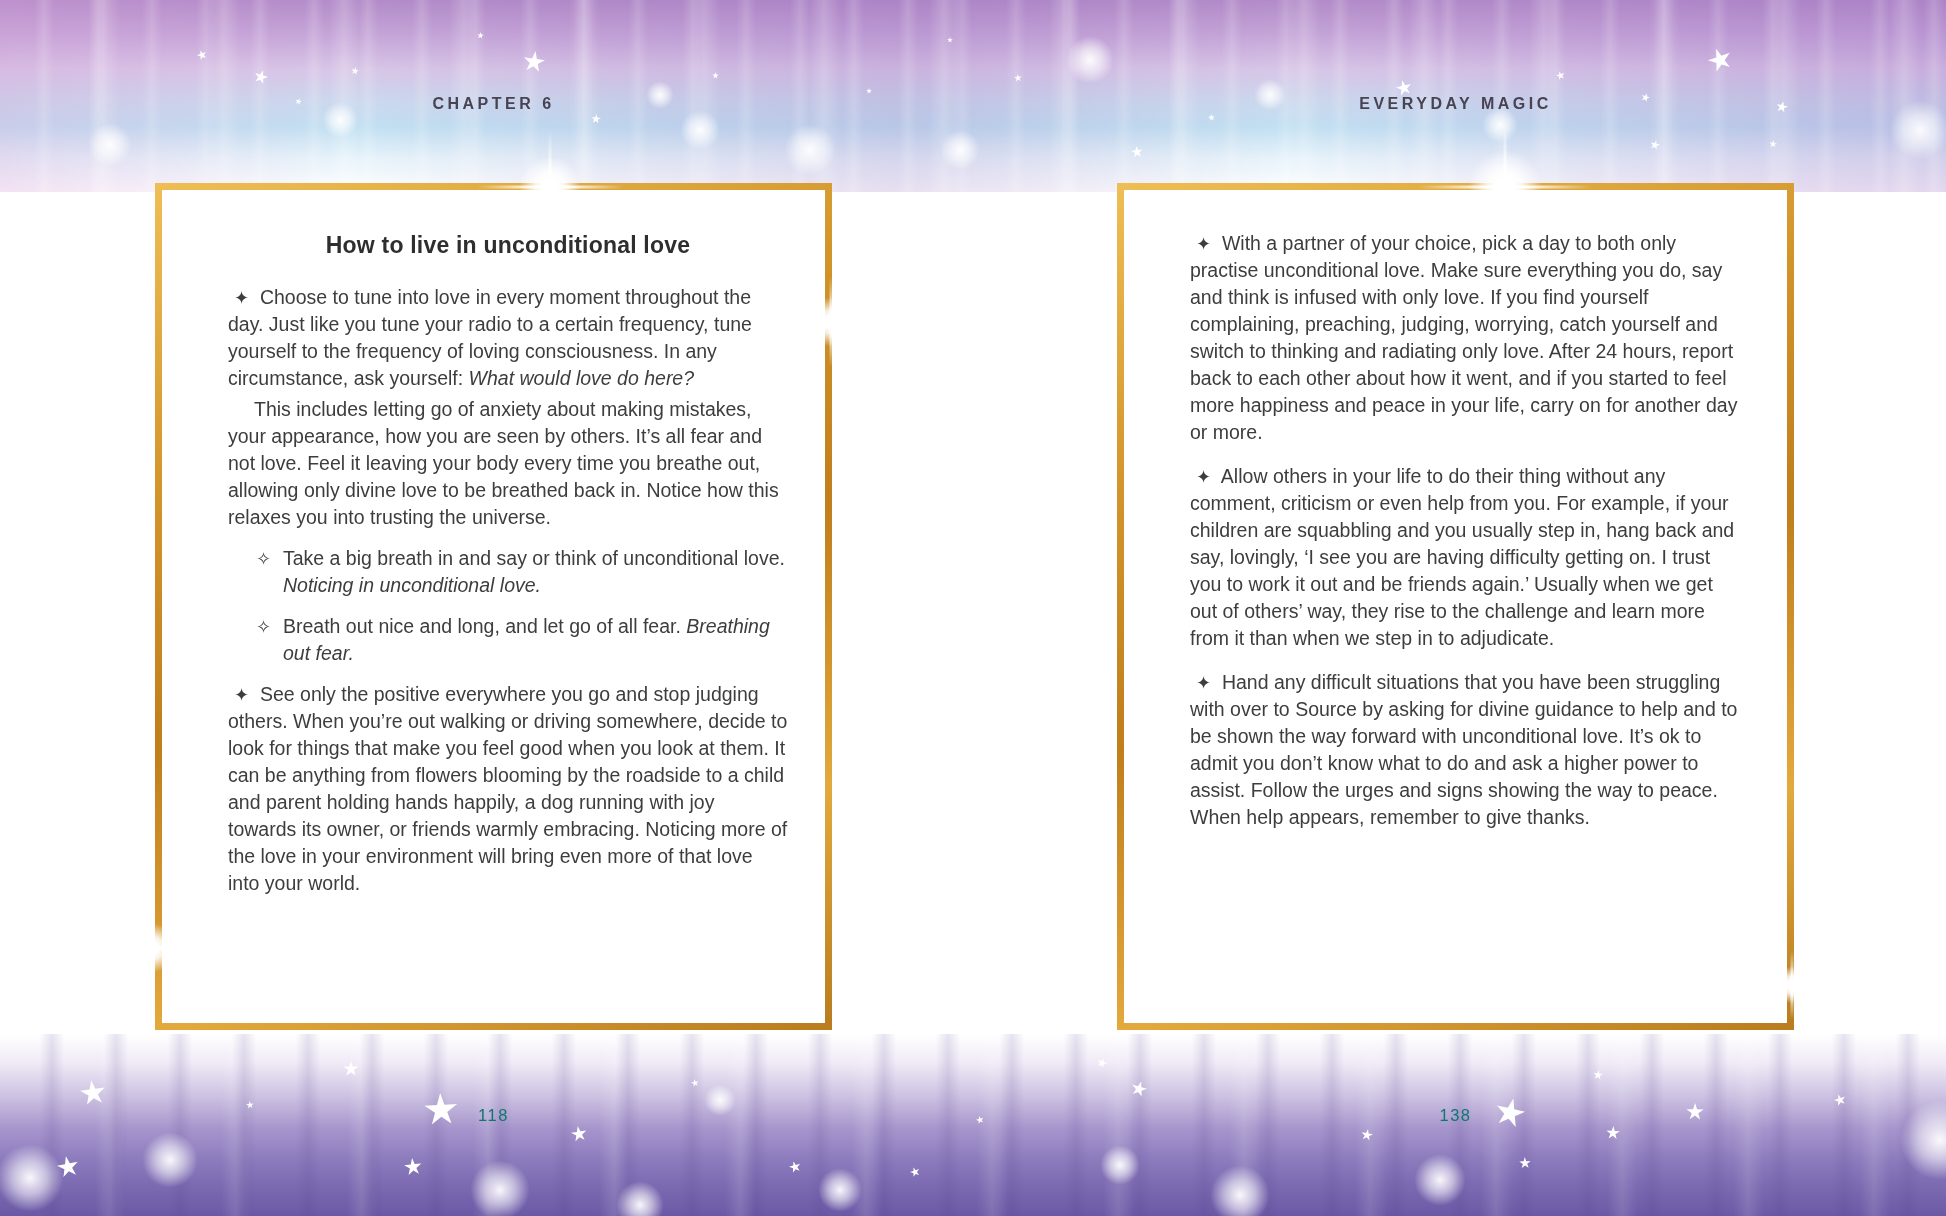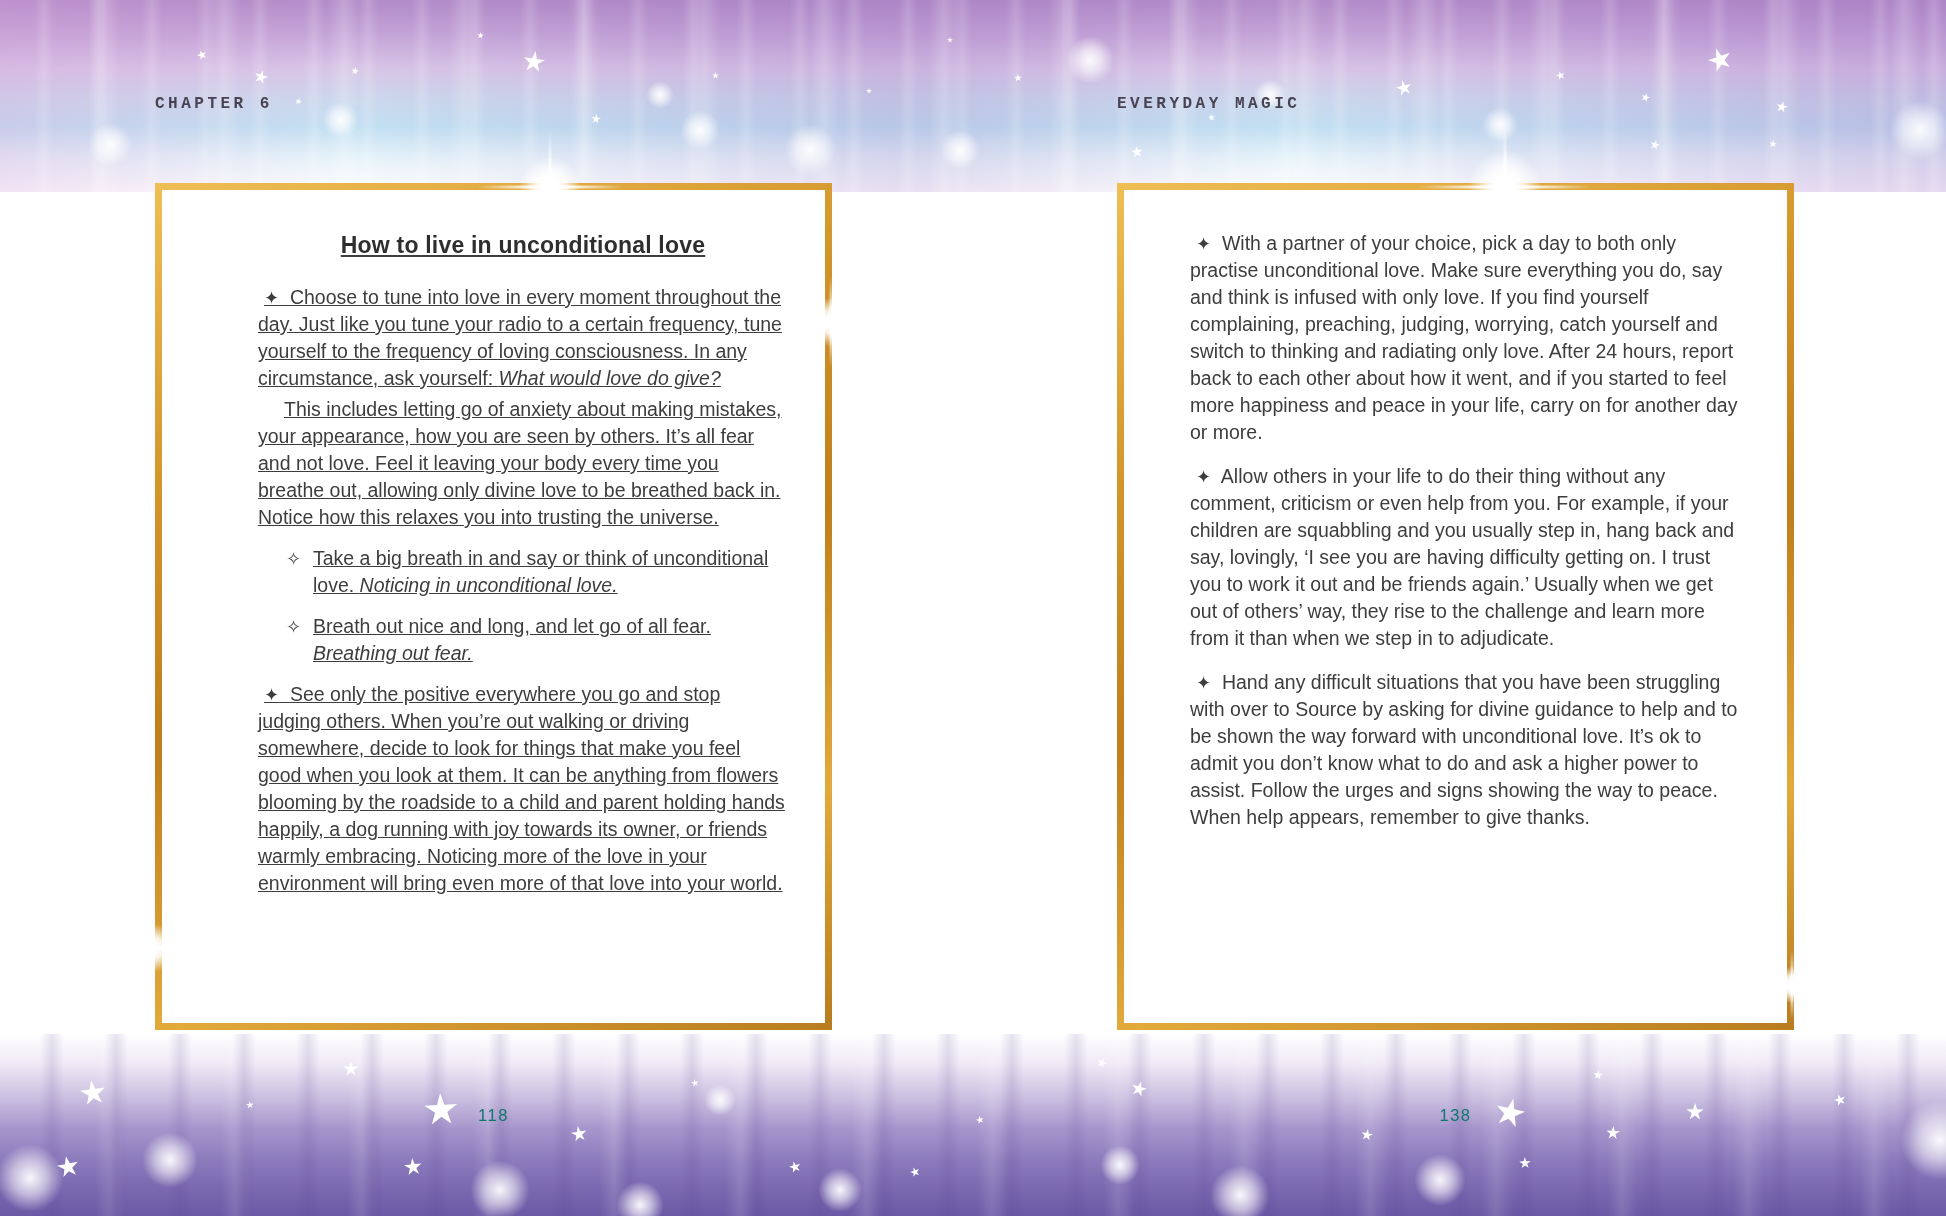--- a/index.html
+++ b/index.html
@@ -21,22 +21,22 @@
   .bottom-band {
     position:absolute; left:0; bottom:0; width:1946px; height:182px; z-index:0;
     background:
       repeating-linear-gradient(90deg, rgba(84,62,140,0) 0 40px, rgba(84,62,140,.14) 52px, rgba(84,62,140,0) 64px),
       repeating-linear-gradient(90deg, rgba(255,255,255,0) 0 95px, rgba(255,255,255,.13) 110px, rgba(255,255,255,0) 126px),
       linear-gradient(180deg, #ffffff 0%, #efeaf6 16%, #cdc2e2 34%, #a695cc 52%, #8b7abc 70%, #7a68b0 85%, #6b59a6 100%);
   }
 
   
   .running-head {
-    position:absolute; top:95px; width:677px; text-align:left; z-index:2;
-    font-size:16px; font-weight:600; letter-spacing:3.5px; color:#474352;font-family:Liberation Mono, monospace;
+    position:absolute; top:95px; width:677px; text-align:center; z-index:2;
+    font-size:16px; font-weight:600; letter-spacing:3.5px; color:#474352;
   }
   .running-head.left  { left:155px; }
   .running-head.right { left:1117px; }
   .page-number {
     position:absolute; top:1106px; width:677px; text-align:center; z-index:2;
     font-size:16.5px; letter-spacing:1.5px; color:#0f766e; font-weight:500;
   }
   .page-number.left  { left:155px; }
   .page-number.right { left:1117px; }
 
@@ -48,21 +48,21 @@
     border-image:linear-gradient(160deg,#eebd54 0%,#d2952a 28%,#c07e1c 52%,#e2a93c 78%,#b97d1f 100%) 1;
   }
   .left-frame  { left:155px; }
   .right-frame { left:1117px; }
 
   
   .page-content {
     position:relative; box-sizing:border-box; height:100%;
     color:#3d3d3d; font-size:19.5px; line-height:27px;
   }
-  .left-frame  .page-content { padding:42px 37px 0 96px;text-decoration:underline; }
+  .left-frame  .page-content { padding:42px 37px 0 66px; }
   .right-frame .page-content { padding:40px 42px 0 66px; }
   .page-title {
     font-size:23px; font-weight:700; color:#2e2e2e;
     text-align:center; margin:0 0 25px 0; letter-spacing:.2px;
   }
   .para { margin:0 0 14px 0; }
   .right-frame .para { margin-bottom:17px; }
   .para.bullet { text-indent:6px; }
   .para.indent { margin-top:-10px; text-indent:26px; }
   .para.subbullet { position:relative; margin-left:28px; padding-left:27px; }
@@ -99,21 +99,21 @@
 
 <div class="top-band"></div>
 <div class="bottom-band"></div>
 
 <div class="running-head left">CHAPTER 6</div>
 <div class="running-head right">EVERYDAY MAGIC</div>
 
 <div class="frame left-frame">
   <div class="page-content" id="left-content">
     <h1 class="page-title">How to live in unconditional love</h1>
-  <div class="para bullet"><span class="marker">✦</span>&nbsp; <span>Choose to tune into love in every moment throughout the day. Just like you tune your radio to a certain frequency, tune yourself to the frequency of loving consciousness. In any circumstance, ask yourself: </span><span class="it">What would love do give?</span></div>
+  <div class="para bullet"><span class="marker">✦</span>&nbsp; <span>Choose to tune into love in every moment throughout the day. Just like you tune your radio to a certain frequency, tune yourself to the frequency of loving consciousness. In any circumstance, ask yourself: </span><span class="it">What would love do here?</span></div>
       <div class="para indent"><span>This includes letting go of anxiety about making mistakes, your appearance, how you are seen by others. It’s all fear and not love. Feel it leaving your body every time you breathe out, allowing only divine love to be breathed back in. Notice how this relaxes you into trusting the universe.</span></div>
       <div class="para subbullet"><span class="marker">✧</span><span>Take a big breath in and say or think of unconditional love. </span><span class="it">Noticing in unconditional love.</span></div>
       <div class="para subbullet"><span class="marker">✧</span><span>Breath out nice and long, and let go of all fear. </span><span class="it">Breathing out fear.</span></div>
       <div class="para bullet"><span class="marker">✦</span>&nbsp; <span>See only the positive everywhere you go and stop judging others. When you’re out walking or driving somewhere, decide to look for things that make you feel good when you look at them. It can be anything from flowers blooming by the roadside to a child and parent holding hands happily, a dog running with joy towards its owner, or friends warmly embracing. Noticing more of the love in your environment will bring even more of that love into your world.</span></div>
     </div>
 </div>
 
 <div class="frame right-frame">
   <div class="page-content" id="right-content">
       <div class="para bullet"><span class="marker">✦</span>&nbsp; <span>With a partner of your choice, pick a day to both only practise unconditional love. Make sure everything you do, say and think is infused with only love. If you find yourself complaining, preaching, judging, worrying, catch yourself and switch to thinking and radiating only love. After 24 hours, report back to each other about how it went, and if you started to feel more happiness and peace in your life, carry on for another day or more.</span></div>

